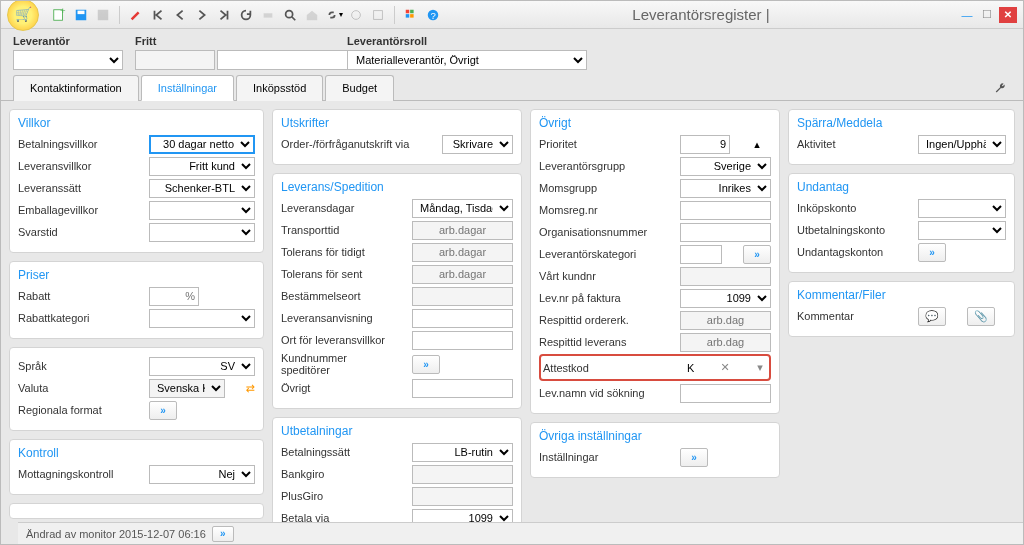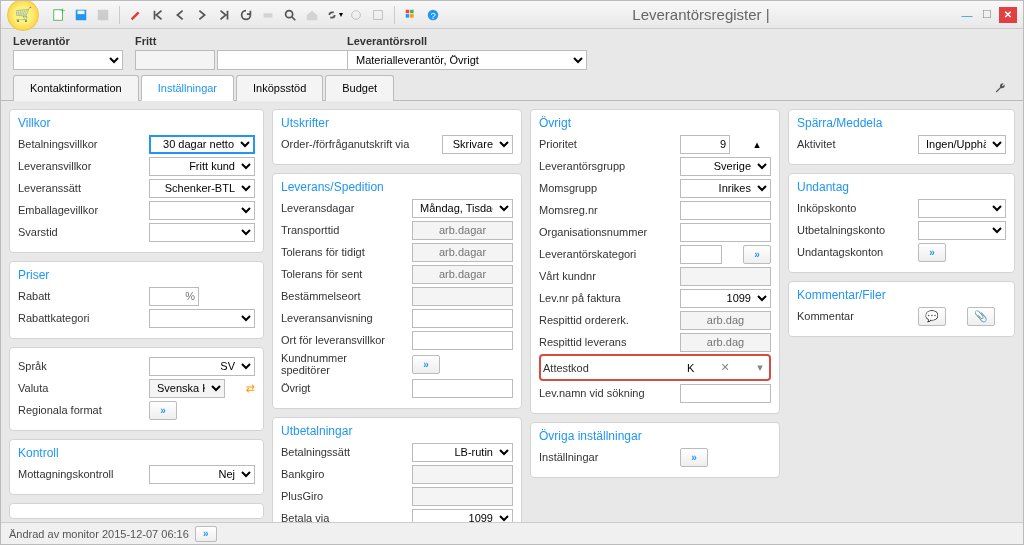--- a/index.html
+++ b/index.html
@@ -31,21 +31,21 @@
 .row label{flex:0 0 110px;color:#333;}
 .col3 .row label{flex:0 0 120px;}
 .col4 .row label{flex:0 0 100px;}
 input.fld,select.fld{height:19px;border:1px solid #bbb;background:#fff;padding:0 3px;flex:1;min-width:0;text-align:right;}
 input.fld[readonly]{background:#f4f4f4;color:#999;text-align:center;}
 .highlight{border:2px solid #2196f3 !important;}
 .redbox{border:2px solid #d84c3f !important;padding:2px;border-radius:4px;}
 .iconbtn{width:28px;height:19px;border:1px solid #bbb;background:linear-gradient(#fff,#eee);display:flex;align-items:center;justify-content:center;cursor:pointer;border-radius:2px;}
 .iconbtn.dbl{color:#2196f3;font-weight:bold;font-size:10px;}
 .small{width:50px !important;flex:0 0 50px !important;text-align:right;}
-.footer{position:absolute;bottom:0;left:0;right:0;height:22px;border-top:1px solid #ccc;background:#f0f0f0;display:flex;align-items:center;padding:0 8px;gap:6px;font-size:10px;color:#555;}
+.footer{position:absolute;bottom:0;left:17px;right:0;height:22px;border-top:1px solid #ccc;background:#f0f0f0;display:flex;align-items:center;padding:0 8px;gap:6px;font-size:10px;color:#555;}
 .xbtn{width:14px;text-align:center;color:#888;cursor:pointer;}
 </style>
 </head>
 <body>
 
 <div class="titlebar">
   <div class="logo"></div>
   <div class="toolbar">
     <div class="ticon">
         <svg viewBox="0 0 16 16">

